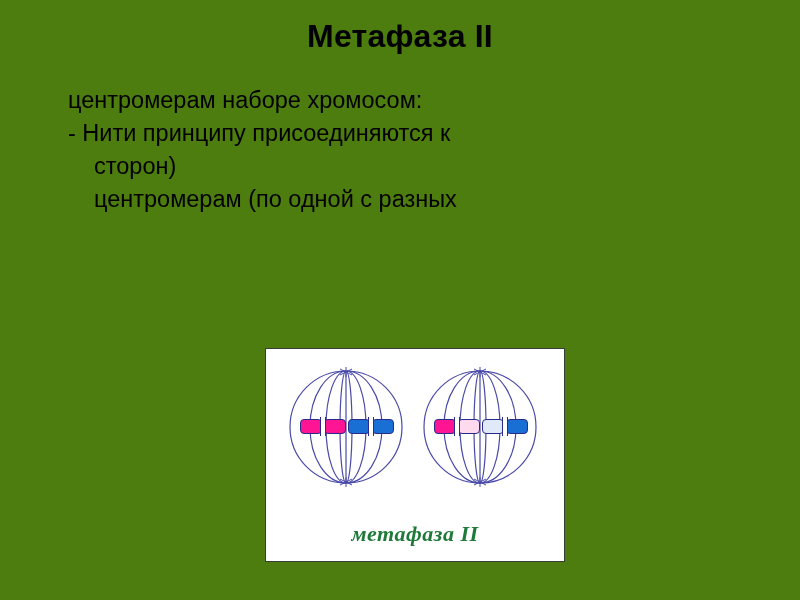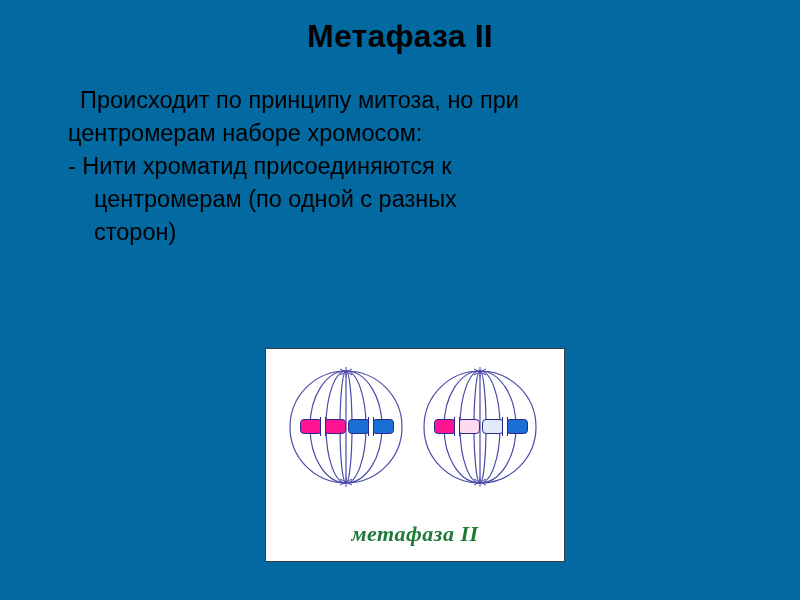--- a/index.html
+++ b/index.html
@@ -11,21 +11,21 @@
     width: 800px;
     height: 600px;
     position: relative;
     font-family: "Liberation Sans", sans-serif;
     color: #000000;
     overflow: hidden;
   }
   .slide {
     position: absolute;
     inset: 0;
-    background: #0369a1;
+    background: #4d7c0f;
   }
   .slide-title {
     position: absolute;
     top: 18px;
     left: 0;
     width: 800px;
     text-align: center;
     font-size: 32px;
     font-weight: bold;
     letter-spacing: 0.2px;
@@ -113,25 +113,24 @@
   }
 </style>
 </head>
 <body>
 
 <div class="slide">
 
   <div class="slide-title">Метафаза II</div>
 
   <div class="body-text">
-    <div class="line indent-0">Происходит по принципу митоза, но при</div>
     <div class="line indent-1">центромерам наборе хромосом:</div>
-    <div class="line indent-1">- Нити хроматид присоединяются к</div>
+    <div class="line indent-1">- Нити принципу присоединяются к</div>
+    <div class="line indent-2">сторон)</div>
     <div class="line indent-2">центромерам (по одной с разных</div>
-    <div class="line indent-2">сторон)</div>
   </div>
 
   <div class="figure-box">
 
     <div class="cells">
 
       <div class="cell left">
         <svg width="128" height="132" viewBox="0 0 128 132">
           <g fill="none" stroke="#4a4aa8" stroke-width="1.2">
             <ellipse cx="64" cy="66" rx="56" ry="56"></ellipse>

